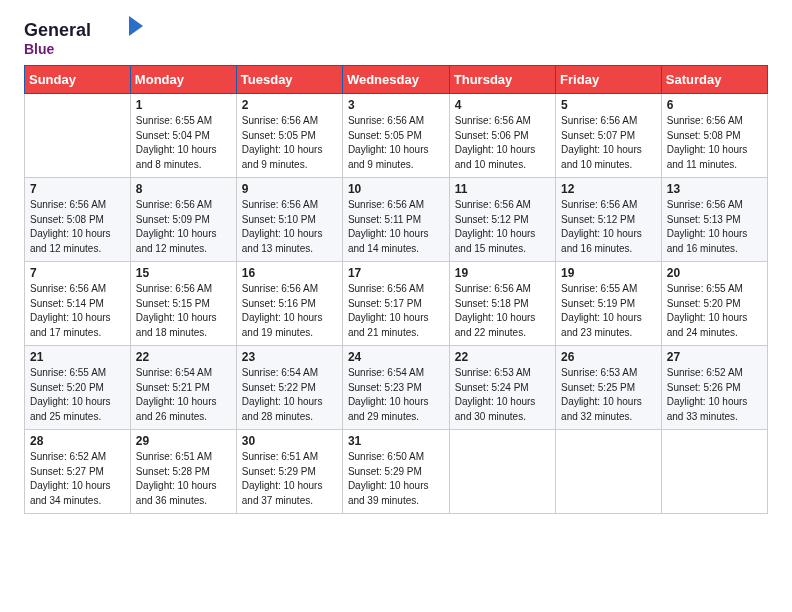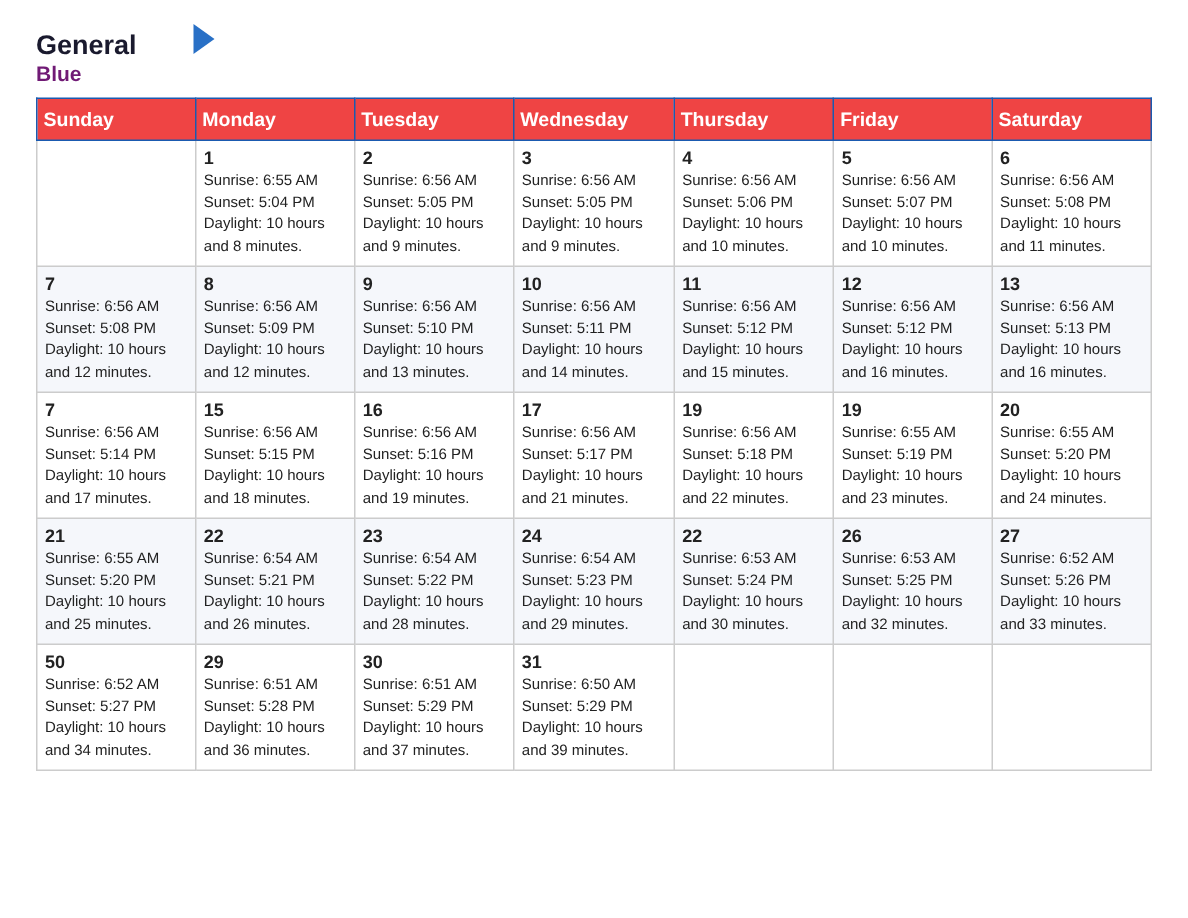--- a/index.html
+++ b/index.html
@@ -235,21 +235,21 @@
           <div class="day-number">26</div>
           <div class="day-info">Sunrise: 6:53 AM<br>Sunset: 5:25 PM<br>Daylight: 10 hours and 32 minutes.</div>
         </td>
         <td>
           <div class="day-number">27</div>
           <div class="day-info">Sunrise: 6:52 AM<br>Sunset: 5:26 PM<br>Daylight: 10 hours and 33 minutes.</div>
         </td>
       </tr>
       <tr>
         <td>
-          <div class="day-number">50</div>
+          <div class="day-number">28</div>
           <div class="day-info">Sunrise: 6:52 AM<br>Sunset: 5:27 PM<br>Daylight: 10 hours and 34 minutes.</div>
         </td>
         <td>
           <div class="day-number">29</div>
           <div class="day-info">Sunrise: 6:51 AM<br>Sunset: 5:28 PM<br>Daylight: 10 hours and 36 minutes.</div>
         </td>
         <td>
           <div class="day-number">30</div>
           <div class="day-info">Sunrise: 6:51 AM<br>Sunset: 5:29 PM<br>Daylight: 10 hours and 37 minutes.</div>
         </td>

